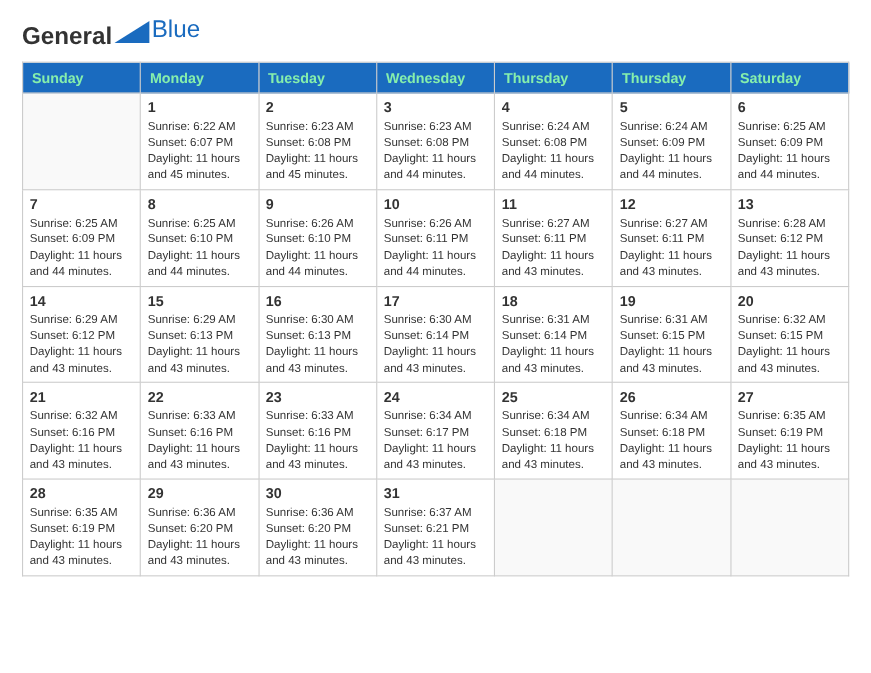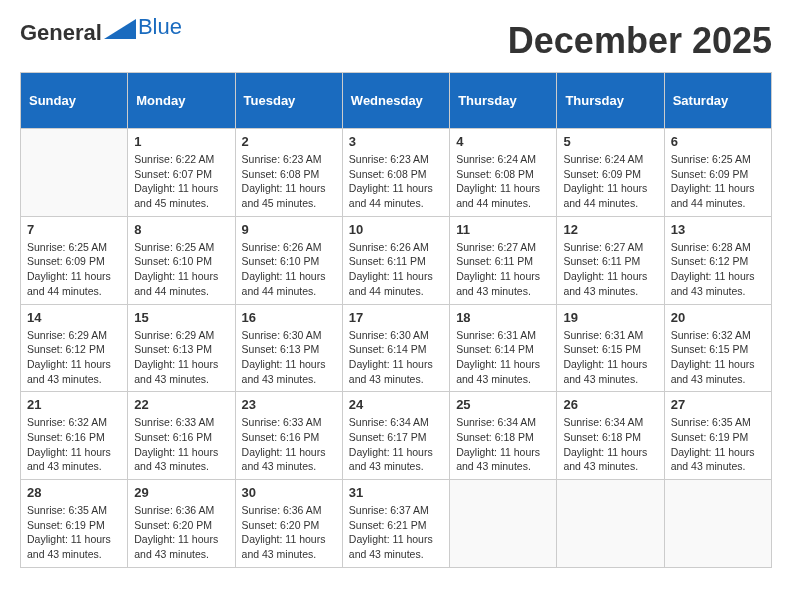--- a/index.html
+++ b/index.html
@@ -32,23 +32,23 @@
       font-size: 15px;
       color: #555;
     }
     .calendar {
       width: 100%;
       border-collapse: collapse;
       font-size: 11px;
     }
     .calendar th {
       background: #1a6bbf;
-      color: #ffffff;
+      color: #86efac;
       text-align: left;
-      padding: 20px 8px;
+      padding: 6px 8px;
       font-size: 13px;
       font-weight: bold;
       border: 1px solid #ccc;
     }
     .calendar td {
       border: 1px solid #ccc;
       vertical-align: top;
       padding: 5px 6px;
       width: calc(100% / 7);
       min-height: 80px;
@@ -76,21 +76,20 @@
   <div class="logo">
     <div style="display:flex; align-items:center;">
       <span style="font-size:22px; font-weight:bold; color:#333;">General</span>
       <svg width="32" height="20" viewBox="0 0 32 20" style="margin-left:2px; margin-top:-8px;">
         <polygon points="0,20 32,0 32,20" fill="#1a6bbf"></polygon>
       </svg>
     </div>
     <span style="font-size:22px; font-weight:normal; color:#1a6bbf; margin-top:-6px; margin-left:2px;">Blue</span>
   </div>
   <div class="title-block">
-    <div class="month-title">December 2025</div>
   </div>
 </div>
 
 <table class="calendar">
   <thead>
     <tr>
     <th>Sunday</th>
         <th>Monday</th>
         <th>Tuesday</th>
         <th>Wednesday</th>

